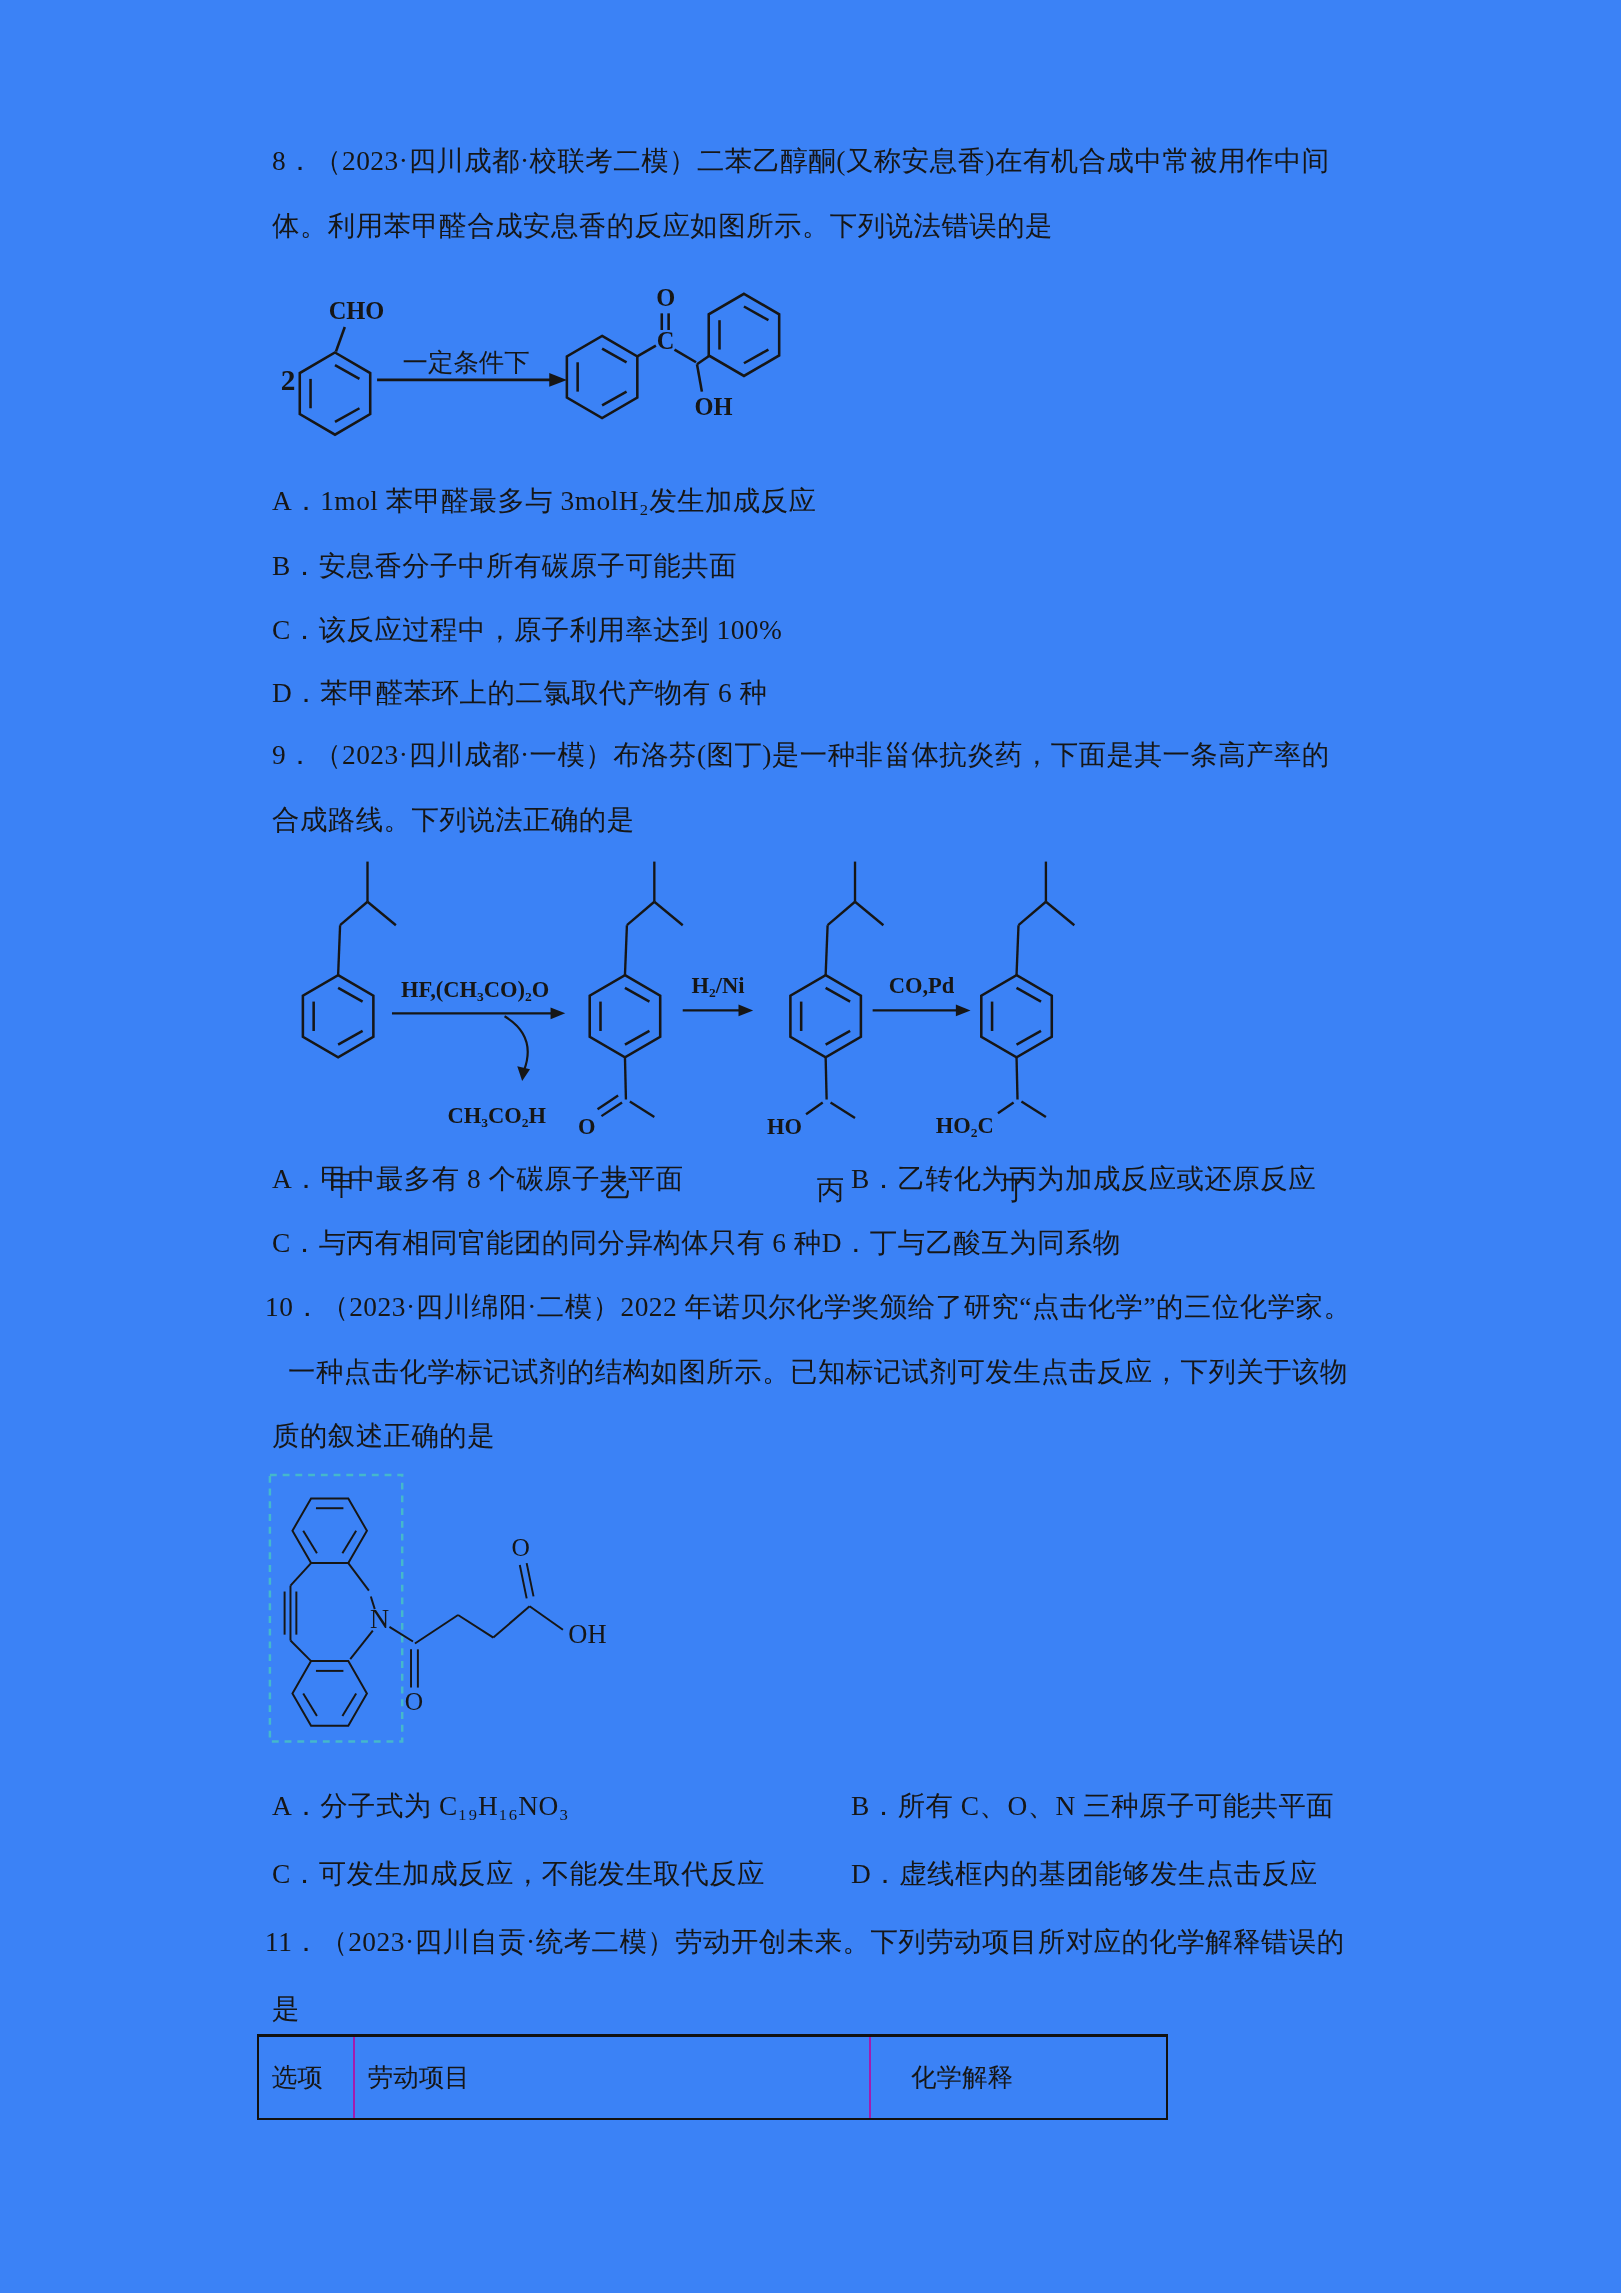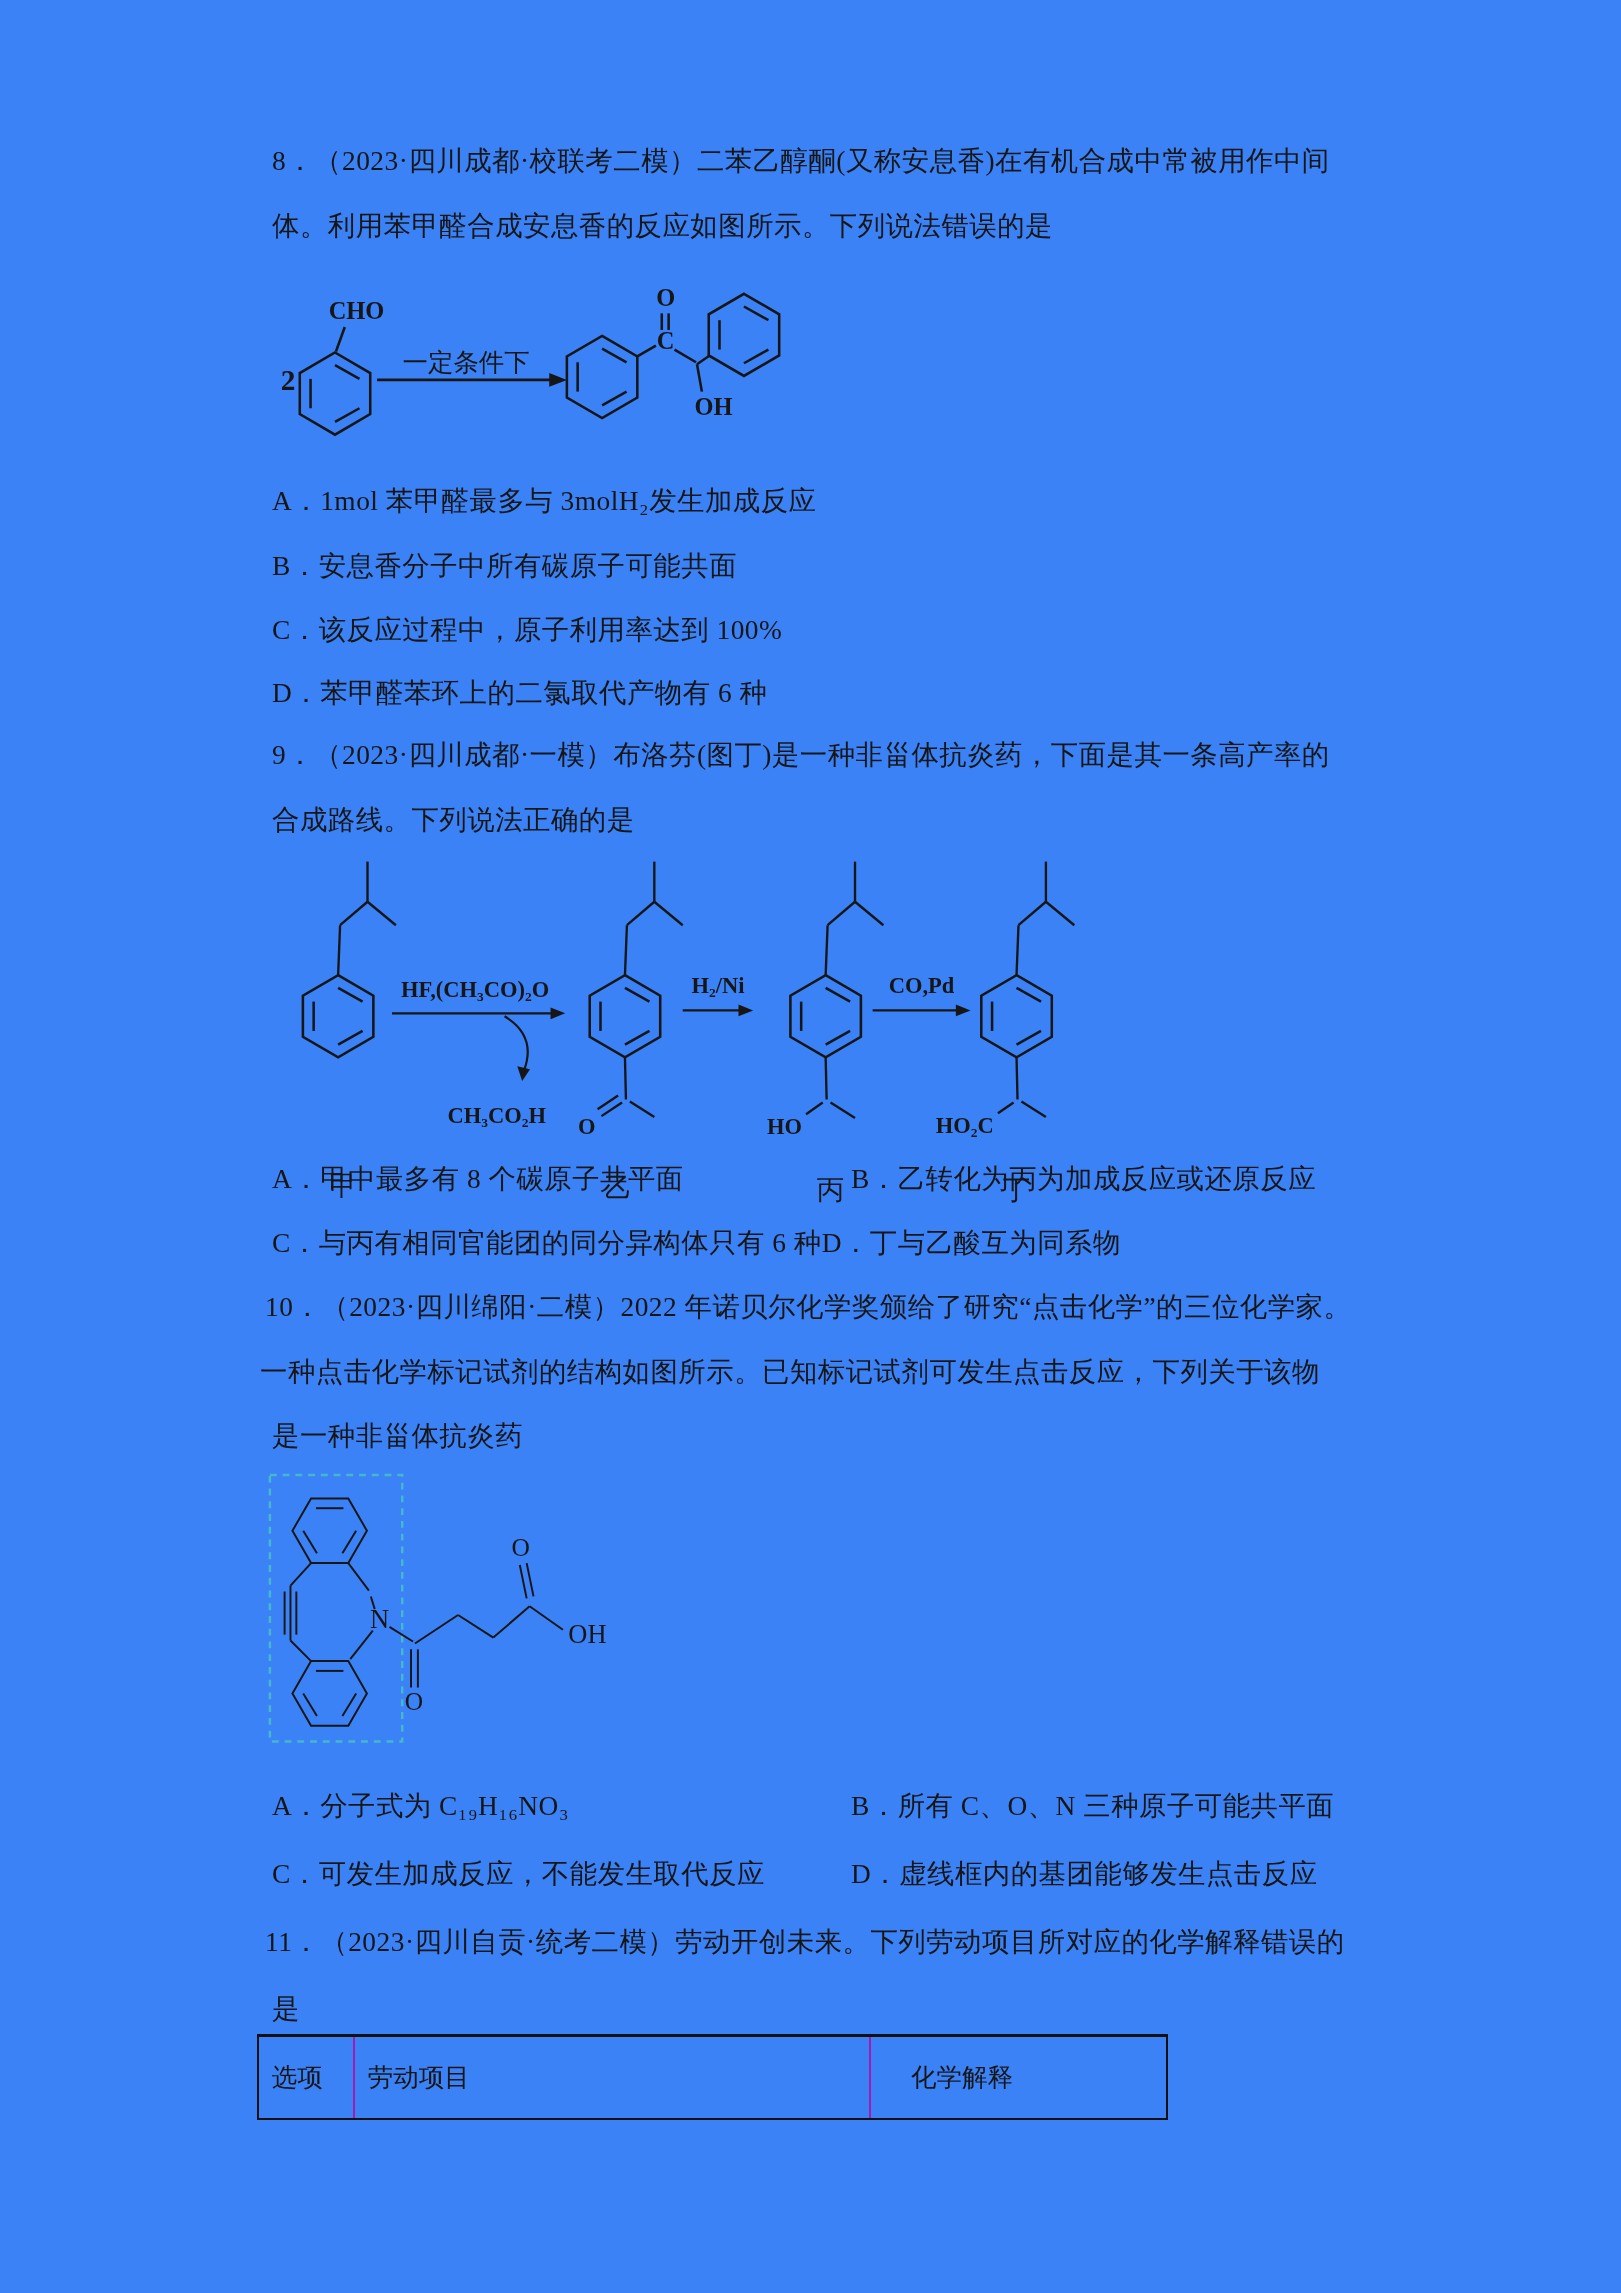--- a/index.html
+++ b/index.html
@@ -143,22 +143,22 @@
     <text x="446" y="362" font-size="28" text-anchor="middle">乙</text>
     <text x="663" y="364" font-size="28" text-anchor="middle">丙</text>
     <text x="853" y="364" font-size="28" text-anchor="middle">丁</text>
   </svg>
 
   <div class="tl" style="left:272px;top:1161px;">A．甲中最多有 8 个碳原子共平面</div>
   <div class="tl" style="left:851px;top:1161px;">B．乙转化为丙为加成反应或还原反应</div>
   <div class="tl" style="left:272px;top:1225px;">C．与丙有相同官能团的同分异构体只有 6 种D．丁与乙酸互为同系物</div>
 
   <div class="tl" style="left:265px;top:1289px;">10．（2023·四川绵阳·二模）2022 年诺贝尔化学奖颁给了研究“点击化学”的三位化学家。</div>
-  <div class="tl" style="left:260px;top:1354px;text-align:right;">一种点击化学标记试剂的结构如图所示。已知标记试剂可发生点击反应，下列关于该物</div>
-  <div class="tl" style="left:272px;top:1418px;">是一种非甾体抗炎药</div>
+  <div class="tl" style="left:288px;top:1354px;text-align:right;">一种点击化学标记试剂的结构如图所示。已知标记试剂可发生点击反应，下列关于该物</div>
+  <div class="tl" style="left:272px;top:1418px;">质的叙述正确的是</div>
 
   <svg style="left:255px;top:1470px;" width="412" height="294" viewBox="0 0 420 300">
     <defs>
       <g id="benzf" class="bond" stroke-width="2">
         <path d="M38,0 L19,-33 L-19,-33 L-38,0 L-19,33 L19,33 Z"></path>
         <line x1="14" y1="-23" x2="-14" y2="-23"></line>
         <line x1="-27" y1="0" x2="-13" y2="23"></line>
         <line x1="27" y1="0" x2="13" y2="23"></line>
       </g>
     </defs>

